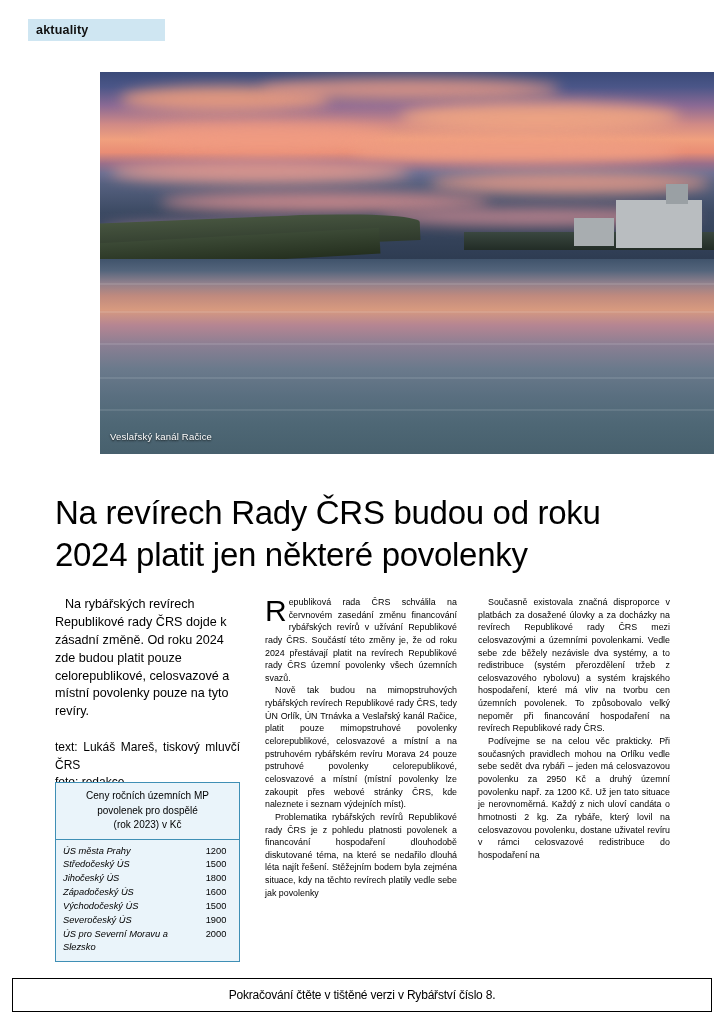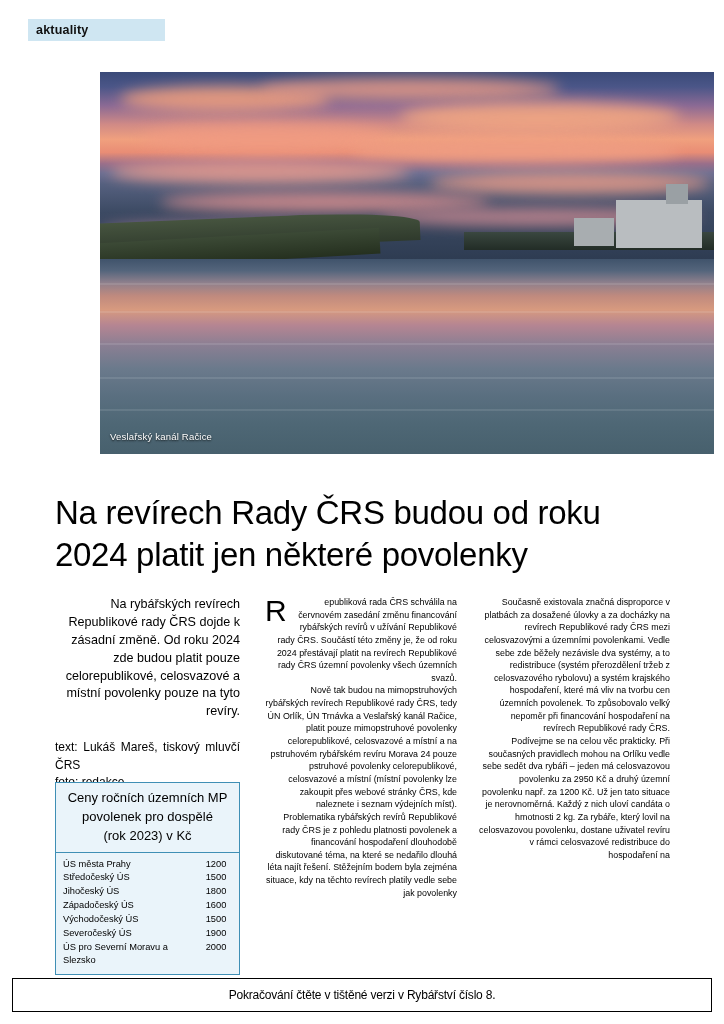--- a/index.html
+++ b/index.html
@@ -163,21 +163,21 @@
 
   
   .col {
     position: absolute;
     top: 596px;
     font-size: 8.9px;
     line-height: 1.42;
     text-align: justify;
     color: #000;
   }
-  .col p { margin: 0 0 0 0; text-indent: 10px; text-align: right; }
+  .col p { margin: 0 0 0 0; text-indent: 10px; }
   .col p.first { text-indent: 0; }
 
   #col1 { left: 55px; width: 185px; }
   #col2 { left: 265px; width: 192px; }
   #col3 { left: 478px; width: 192px; }
 
   .lead {
     font-size: 12.6px;
     line-height: 1.42;
     text-align: left;
@@ -203,35 +203,35 @@
     position: absolute;
     left: 55px;
     top: 782px;
     width: 185px;
     border: 1px solid #3f8fb5;
     background: #eaf4fa;
     box-sizing: border-box;
   }
   .price-head {
     text-align: center;
-    font-size: 13px;
+    font-size: 10px;
     line-height: 1.45;
     padding: 6px 6px 6px 6px;
     border-bottom: 1px solid #3f8fb5;
   }
   .price-body {
     padding: 5px 7px 8px 7px;
   }
   .price-row {
     display: flex;
     justify-content: space-between;
     font-size: 9.3px;
     line-height: 1.5;
   }
-  .price-row .lbl { text-align: left; }
+  .price-row .lbl { text-align: left; font-style: italic; }
   .price-row .val { text-align: center; min-width: 32px; }
   .price-row.two-line .lbl { line-height: 1.35; }
 
   
   .footer {
     position: absolute;
     left: 12px;
     top: 978px;
     width: 700px;
     height: 34px;

